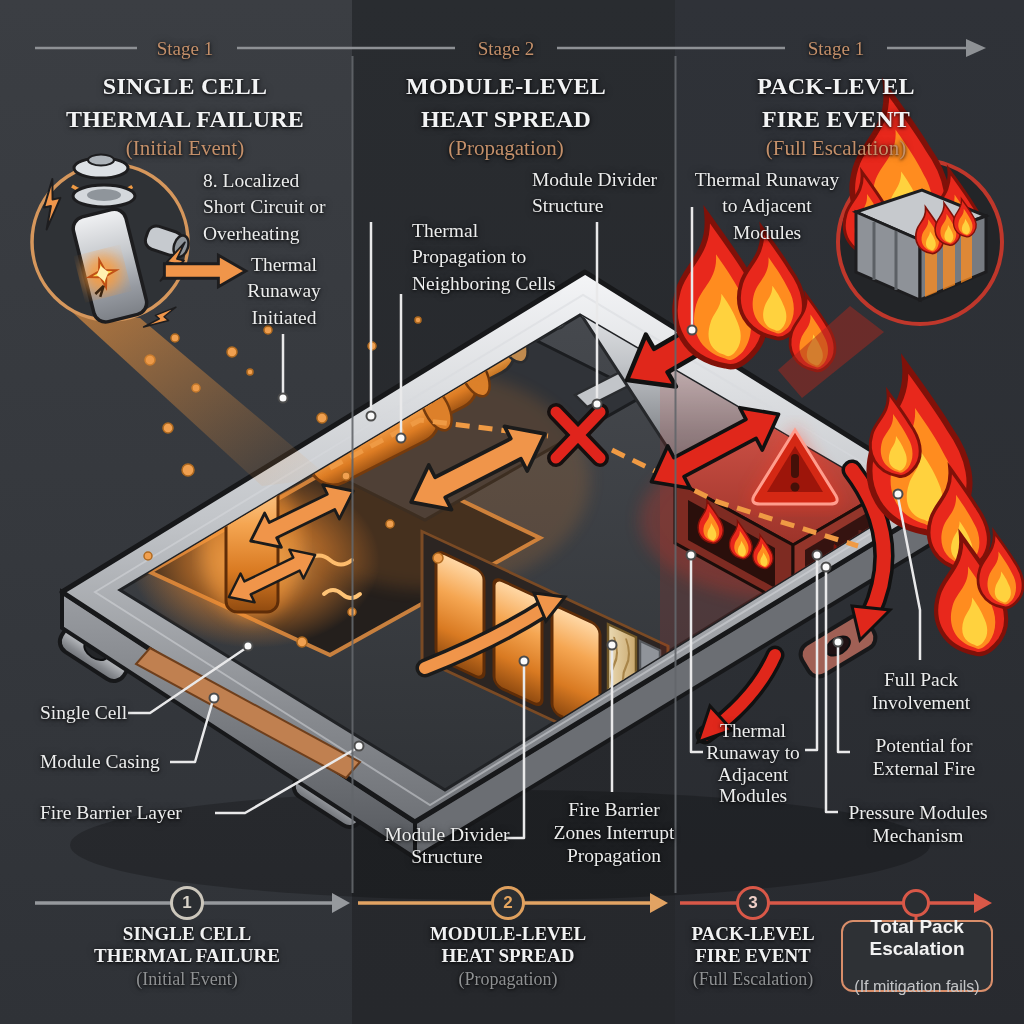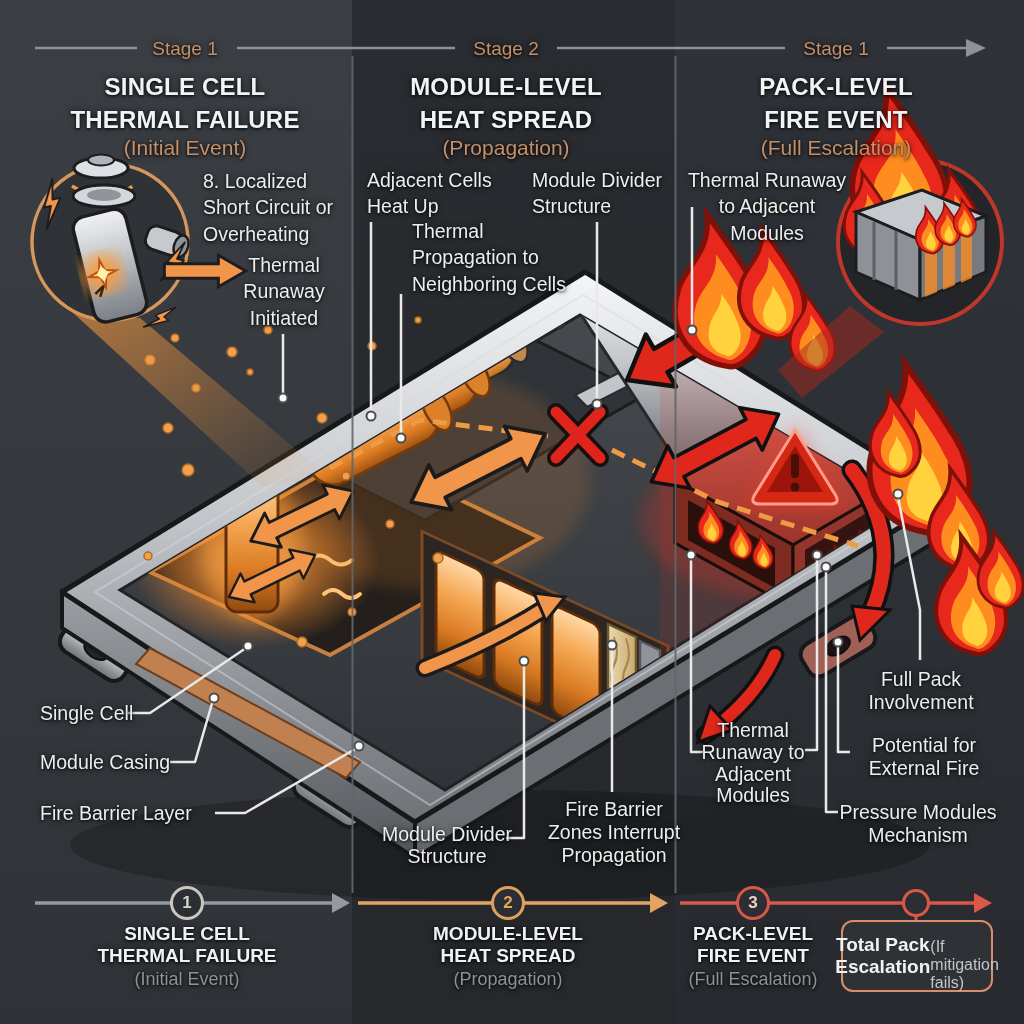--- a/index.html
+++ b/index.html
@@ -4,39 +4,39 @@
 <style>
   html,body{margin:0;padding:0;background:#1d1f22;}
   .canvas{position:relative;width:1024px;height:1024px;overflow:hidden;
     background:#2c2f33;font-family:"Liberation Sans",sans-serif;}
   .col{position:absolute;top:0;height:1024px;}
   .col1{left:0;width:352px;background:linear-gradient(180deg,#3b3e43 0%,#35383d 55%,#2f3237 100%);}
   .col2{left:352px;width:323px;background:linear-gradient(180deg,#292c30 0%,#27292d 60%,#26282c 100%);}
   .col3{left:675px;width:349px;background:linear-gradient(180deg,#2f3238 0%,#2c2f34 60%,#282a2f 100%);}
   svg.illu{position:absolute;left:0;top:0;z-index:2;}
   .txt{position:absolute;z-index:3;white-space:pre-line;color:#eceded;
-    text-shadow:0 1px 3px rgba(0,0,0,.85),0 0 7px rgba(0,0,0,.55);}
+    text-shadow:0 1px 3px rgba(0,0,0,.85),0 0 7px rgba(0,0,0,.55);font-family:Liberation Serif, serif;}
   .c{text-align:center;} .l{text-align:left;}
   .stage-label{font-size:19px;color:#c4906a;font-weight:400;}
   .stage-title{font-size:24px;font-weight:bold;line-height:33px;color:#f2f3f4;letter-spacing:.2px;}
   .stage-sub{font-size:21px;color:#c4906a;}
   .ann{font-size:19.5px;}
   .lh-loose{line-height:1.35;} .lh-med{line-height:1.18;} .lh-tight{line-height:1.12;}
   .tl-title{font-size:19px;font-weight:bold;line-height:22px;color:#f0f1f2;}
   .tl-sub{font-size:18px;color:#8f9193;}
   .tl-circle{position:absolute;z-index:4;width:34px;height:34px;box-sizing:border-box;
     border-radius:50%;background:#2b2e32;display:flex;align-items:center;justify-content:center;
     font-size:17px;font-weight:bold;}
   .tc1{border:3px solid #ccc7bc;color:#d9d4ca;}
   .tc2{border:3px solid #dfa05e;color:#e5a55f;}
   .tc3{border:3px solid #d95848;color:#f0cfc7;}
   .tc-node{border:3px solid #d95848;width:28px;height:28px;}
   .end-box{position:absolute;z-index:4;left:841px;top:920px;width:152px;height:72px;
     box-sizing:border-box;border:2.5px solid #d98e6a;border-radius:12px;background:#2e3135;
-    display:flex;align-items:center;justify-content:center;}
+    display:flex;flex-direction:column;align-items:center;justify-content:center;}
   .end-box .t{font-size:19px;font-weight:bold;line-height:22px;color:#f2f2f2;white-space:pre-line;text-align:center;}
   .end-box .s{font-size:16px;color:#c3c5c7;margin-top:18px;}
 </style>
 </head>
 <body>
 
 <div class="canvas">
 
   <div class="col col1"></div>
   <div class="col col2"></div>
@@ -423,22 +423,20 @@
   <div class="txt stage-title c" style="left:675px;top:70px;width:322px">PACK-LEVEL
 FIRE EVENT</div>
   <div class="txt stage-sub c" style="left:675px;top:136px;width:322px">(Full Escalation)</div>
 
   <div class="txt ann lh-loose l" style="left:203px;top:168px;width:195px">8. Localized
 Short Circuit or
 Overheating</div>
   <div class="txt ann lh-loose c" style="left:228px;top:252px;width:112px">Thermal
 Runaway
 Initiated</div>
-  <div class="txt ann lh-loose l" style="left:367px;top:167px;width:160px">Adjacent Cells
-Heat Up</div>
   <div class="txt ann lh-loose l" style="left:532px;top:167px;width:170px">Module Divider
 Structure</div>
   <div class="txt ann lh-loose l" style="left:412px;top:218px;width:190px">Thermal
 Propagation to
 Neighboring Cells</div>
   <div class="txt ann lh-loose c" style="left:683px;top:167px;width:168px">Thermal Runaway
 to Adjacent
 Modules</div>
 
   <div class="txt ann l" style="left:40px;top:702px">Single Cell</div>

